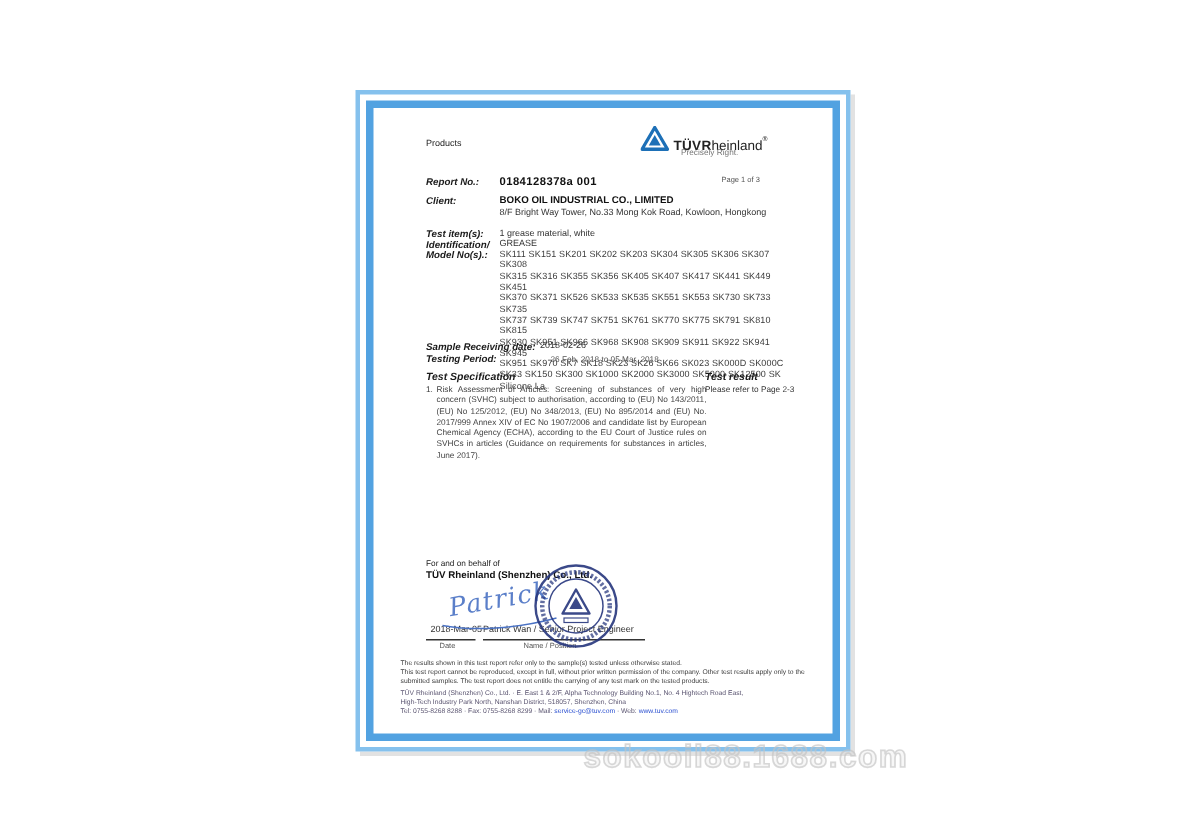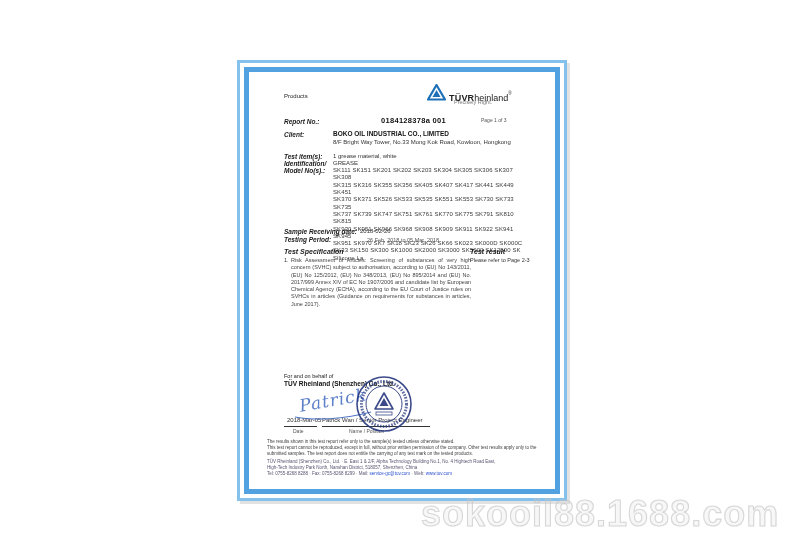--- a/index.html
+++ b/index.html
@@ -43,22 +43,22 @@
   
   .fine  { font-size:4.5px; color:#3d3d3d; line-height:1.35; }
   .addr  { font-size:4.5px; color:#5a5470; line-height:1.35; }
   .link  { color:#2a4fd0; text-decoration:none; }
 
   
   .wm-cn { position:absolute; left:371px; top:457px; z-index:5;
     font-size:25px; font-weight:700; letter-spacing:2px;
     color:rgba(165,165,165,.18); -webkit-text-stroke:1.1px rgba(150,150,150,.55); }
   .wm-site { position:absolute; left:389px; top:493px; z-index:5;
-    font-size:36px; font-weight:700; letter-spacing:1px;
-    color:rgba(200,200,200,.15);margin-left:32px; -webkit-text-stroke:1.1px rgba(195,195,195,.65); }
+    font-size:21px; font-weight:700; letter-spacing:1px;
+    color:rgba(200,200,200,.15); -webkit-text-stroke:1.1px rgba(195,195,195,.65); }
 </style>
 </head>
 <body>
 
 <div id="canvas">
 
   <div class="doc-card">
     <div class="frame-outer"></div>
     <div class="frame-inner"></div>
 
@@ -69,21 +69,21 @@
         <path d="M9.5 1 L18 15.5 L1 15.5 Z" fill="none" stroke="#1d70b7" stroke-width="2.2" stroke-linejoin="round"></path>
         <path d="M9.5 6 L13.5 13 L5.5 13 Z" fill="#1d70b7"></path>
       </svg>
     </div>
     <div class="abs" style="left:212px; top:27px; white-space:nowrap;">
       <span class="logo-brand-bold">TÜVR</span><span class="logo-brand-rest">heinland</span><span class="logo-reg">®</span>
     </div>
     <div class="abs logo-tagline" style="left:217px; top:39px;">Precisely Right.</div>
 
     <div class="abs lbl" style="left:47px; top:58px;">Report No.:</div>
-    <div class="abs report-no" style="left:96px; top:56px;margin-left:48px;">0184128378a 001</div>
+    <div class="abs report-no" style="left:96px; top:56px;">0184128378a 001</div>
     <div class="abs tiny" style="left:244px; top:57px;">Page 1 of 3</div>
 
     <div class="abs lbl" style="left:47px; top:71px;">Client:</div>
     <div class="abs v6b" style="left:96px; top:70px;">BOKO OIL INDUSTRIAL CO., LIMITED</div>
     <div class="abs v6" style="left:96px; top:79px;">8/F Bright Way Tower, No.33 Mong Kok Road, Kowloon, Hongkong</div>
 
     <div class="abs lbl" style="left:47px; top:93px;">Test item(s):</div>
     <div class="abs v6" style="left:96px; top:93px;">1 grease material, white</div>
 
     <div class="abs lbl" style="left:47px; top:100px;">Identification/</div>

